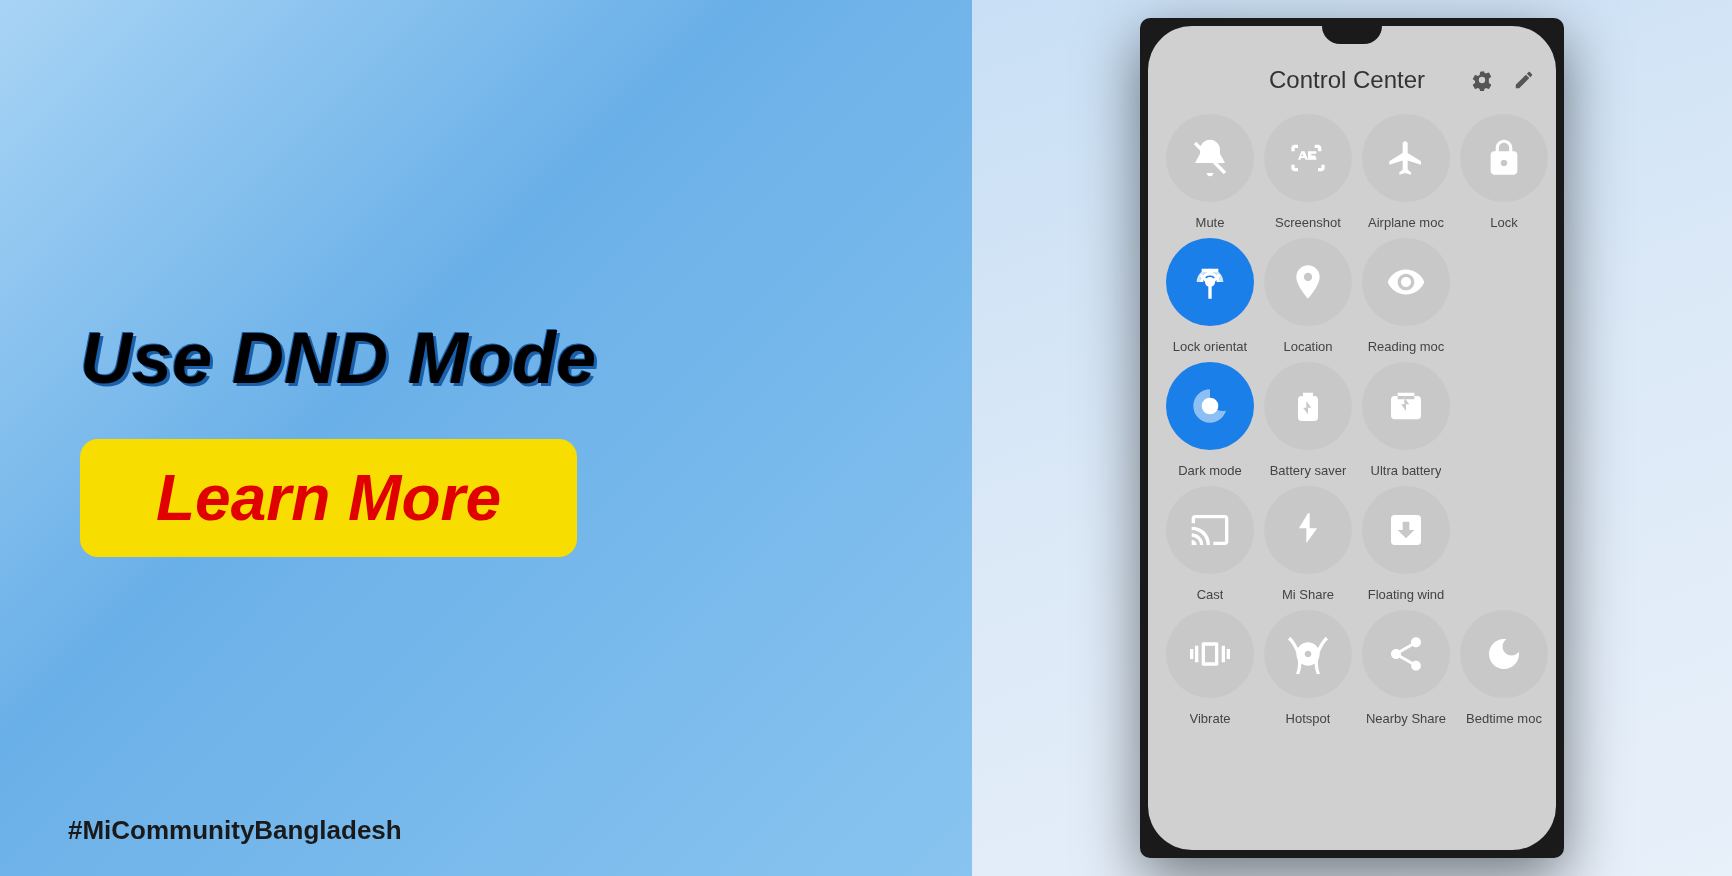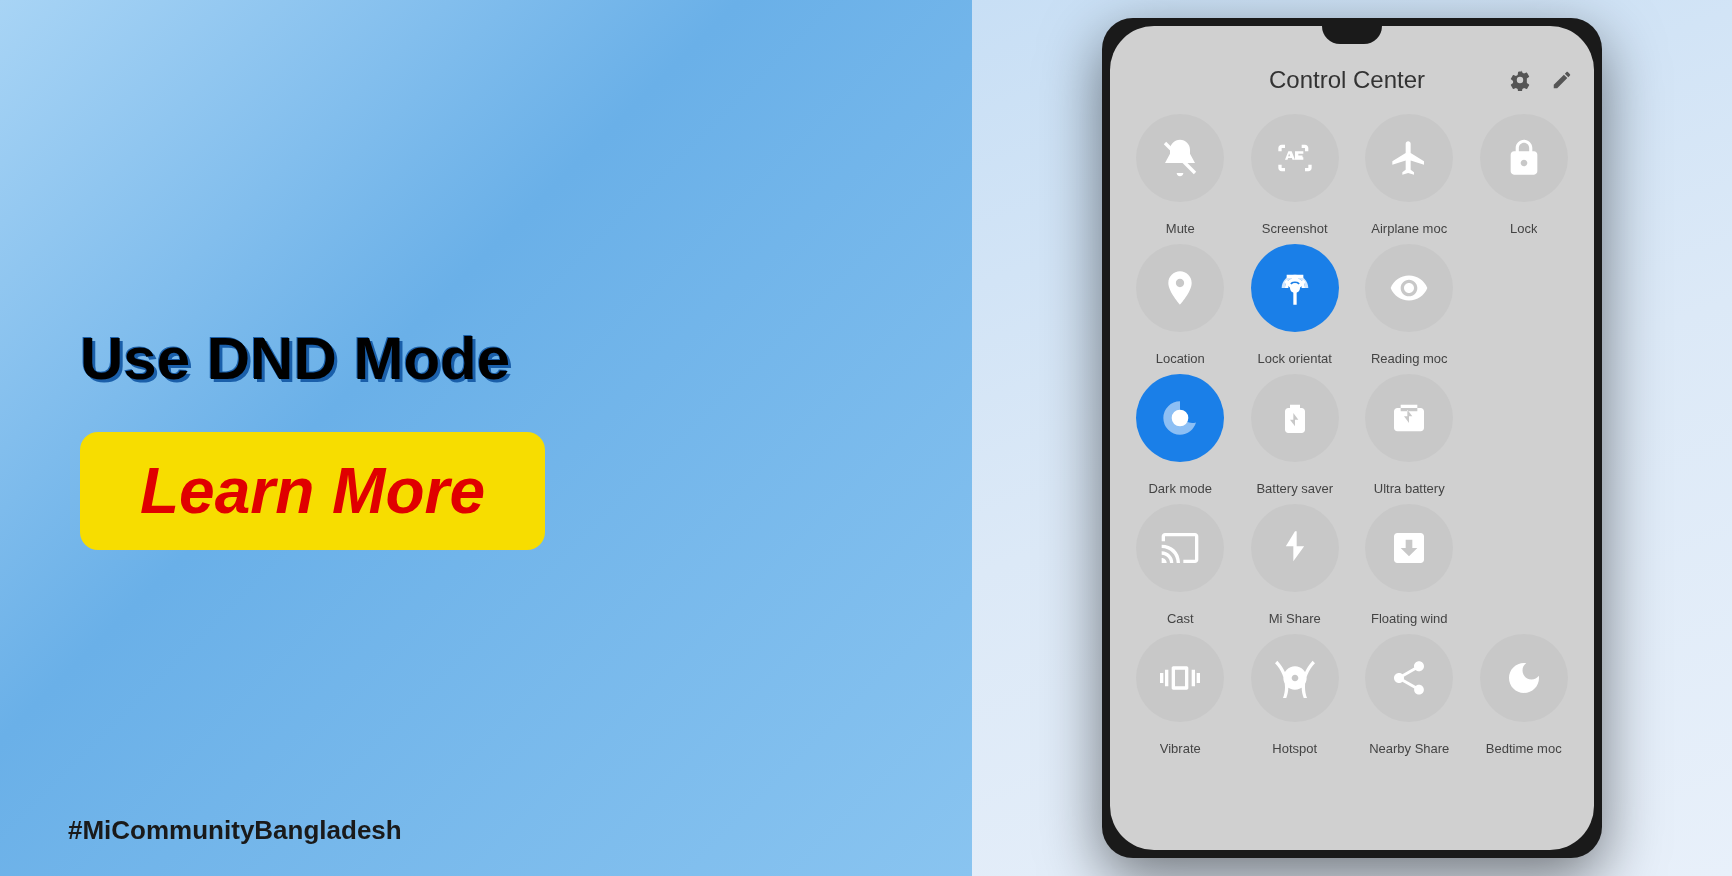--- a/index.html
+++ b/index.html
@@ -17,34 +17,35 @@
       flex: 1;
       background: linear-gradient(135deg, #a8d4f5 0%, #6ab0e8 40%, #89c4f0 100%);
       display: flex;
       flex-direction: column;
       justify-content: center;
       padding: 60px 80px;
       position: relative;
     }
 
     .main-title {
-      font-size: 60px;
+      font-size: 72px;
       font-weight: 900;
+      font-style: italic;
       color: #000;
       text-shadow: 3px 3px 0px #1a5faa, -1px -1px 0px #1a5faa;
       line-height: 1.1;
       margin-bottom: 40px;
     }
 
     .learn-more-btn {
       display: inline-block;
       background: #f5d c00;
       background-color: #f7dd00;
       border-radius: 18px;
-      padding: 22px 60px;
+      padding: 22px 76px;
       font-size: 64px;
       font-weight: 900;
       font-style: italic;
       color: #e00000;
       cursor: pointer;
       width: fit-content;
       border: none;
       outline: none;
     }
 
@@ -62,24 +63,24 @@
       width: 760px;
       background: linear-gradient(160deg, #c8dff5 0%, #dce9f7 50%, #e8f0fa 100%);
       display: flex;
       align-items: center;
       justify-content: center;
       padding: 20px;
     }
 
     
     .phone {
-      width: 500px;
+      width: 424px;
       height: 840px;
       background: #1a1a1a;
-      border-radius: 31px;
+      border-radius: 10px;
       padding: 8px;
       box-shadow: 0 20px 60px rgba(0,0,0,0.5);
       position: relative;
     }
 
     .phone-inner {
       width: 100%;
       height: 100%;
       background: #d0d0d0;
       border-radius: 44px;
@@ -135,21 +136,21 @@
       font-size: 18px;
       display: flex;
       align-items: center;
       justify-content: center;
     }
 
     .cc-item {
       display: flex;
       flex-direction: column;
       align-items: center;
-      gap: 19px;
+      gap: 13px;
     }
 
     .cc-btn {
       width: 88px;
       height: 88px;
       border-radius: 50%;
       background: #c8c8c8;
       display: flex;
       align-items: center;
       justify-content: center;
@@ -257,41 +258,41 @@
                   <path d="M18 8h-1V6c0-2.76-2.24-5-5-5S7 3.24 7 6v2H6c-1.1 0-2 .9-2 2v10c0 1.1.9 2 2 2h12c1.1 0 2-.9 2-2V10c0-1.1-.9-2-2-2zm-6 9c-1.1 0-2-.9-2-2s.9-2 2-2 2 .9 2 2-.9 2-2 2zm3.1-9H8.9V6c0-1.71 1.39-3.1 3.1-3.1 1.71 0 3.1 1.39 3.1 3.1v2z"></path>
                 </svg>
             </div>
             <span class="cc-label">Lock</span>
           </div>
         </div>
 
         <div class="cc-grid-row">
 
           <div class="cc-item">
-            <div class="cc-btn">
-              <svg viewBox="0 0 24 24">
-                  <path d="M12 2C8.13 2 5 5.13 5 9c0 5.25 7 13 7 13s7-7.75 7-13c0-3.87-3.13-7-7-7zm0 9.5c-1.38 0-2.5-1.12-2.5-2.5s1.12-2.5 2.5-2.5 2.5 1.12 2.5 2.5-1.12 2.5-2.5 2.5z"></path>
-                </svg>
-            </div>
-            <span class="cc-label">Location</span>
-          </div>
-
-          <div class="cc-item">
             <div class="cc-btn active-blue">
               <svg viewBox="0 0 24 24">
                   <path d="M18.41 8.41L17 7l-5 5-5-5-1.41 1.41L11 13.83V22h2v-8.17l5.41-5.42zM7 4h10v2H7z"></path>
                   <circle cx="12" cy="12" r="3" fill="white"></circle>
                   <path d="M20 12c0-4.42-3.58-8-8-8s-8 3.58-8 8h2c0-3.31 2.69-6 6-6s6 2.69 6 6h2z" fill="white" opacity="0.8"></path>
                   <rect x="10" y="6" width="4" height="2" fill="white"></rect>
                   <path d="M12 8c2.21 0 4 1.79 4 4h2c0-3.31-2.69-6-6-6s-6 2.69-6 6h2c0-2.21 1.79-4 4-4z"></path>
                 </svg>
             </div>
             <span class="cc-label">Lock orientat</span>
           </div>
 
+          <div class="cc-item">
+            <div class="cc-btn">
+              <svg viewBox="0 0 24 24">
+                  <path d="M12 2C8.13 2 5 5.13 5 9c0 5.25 7 13 7 13s7-7.75 7-13c0-3.87-3.13-7-7-7zm0 9.5c-1.38 0-2.5-1.12-2.5-2.5s1.12-2.5 2.5-2.5 2.5 1.12 2.5 2.5-1.12 2.5-2.5 2.5z"></path>
+                </svg>
+            </div>
+            <span class="cc-label">Location</span>
+          </div>
+
 
           <div class="cc-item">
             <div class="cc-btn">
               <svg viewBox="0 0 24 24">
                   <path d="M12 4.5C7 4.5 2.73 7.61 1 12c1.73 4.39 6 7.5 11 7.5s9.27-3.11 11-7.5c-1.73-4.39-6-7.5-11-7.5zM12 17c-2.76 0-5-2.24-5-5s2.24-5 5-5 5 2.24 5 5-2.24 5-5 5zm0-8c-1.66 0-3 1.34-3 3s1.34 3 3 3 3-1.34 3-3-1.34-3-3-3z"></path>
                 </svg>
             </div>
             <span class="cc-label">Reading moc</span>
           </div>
         </div>

